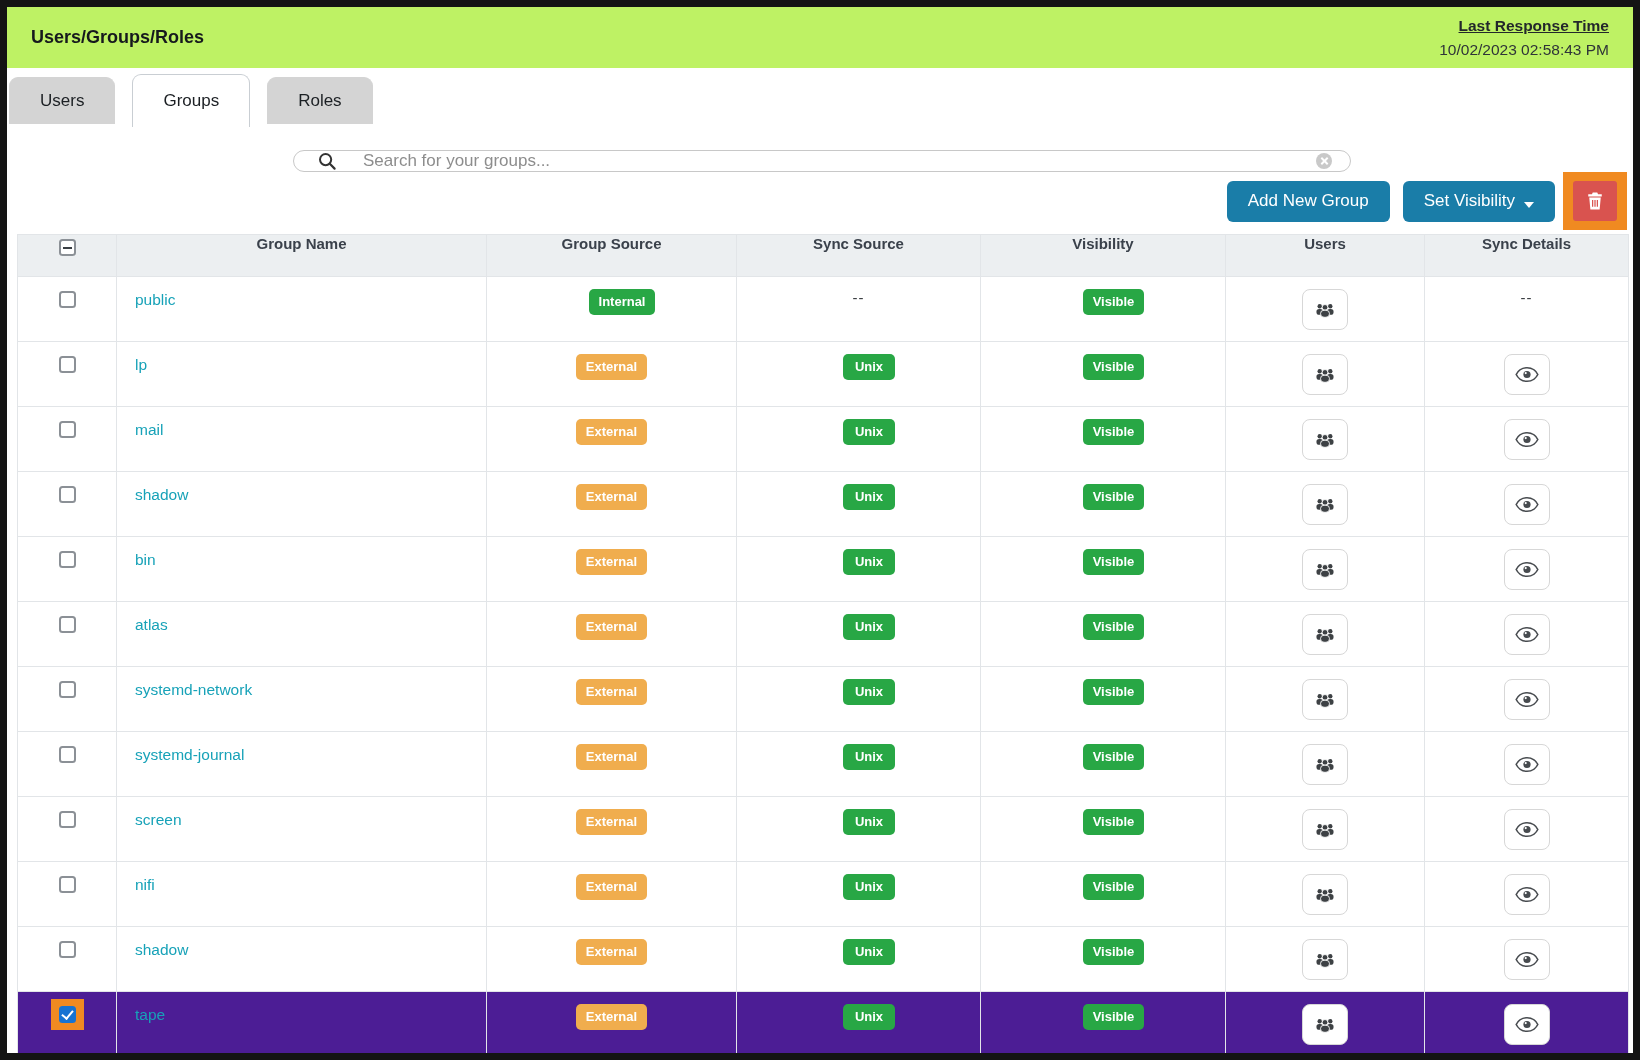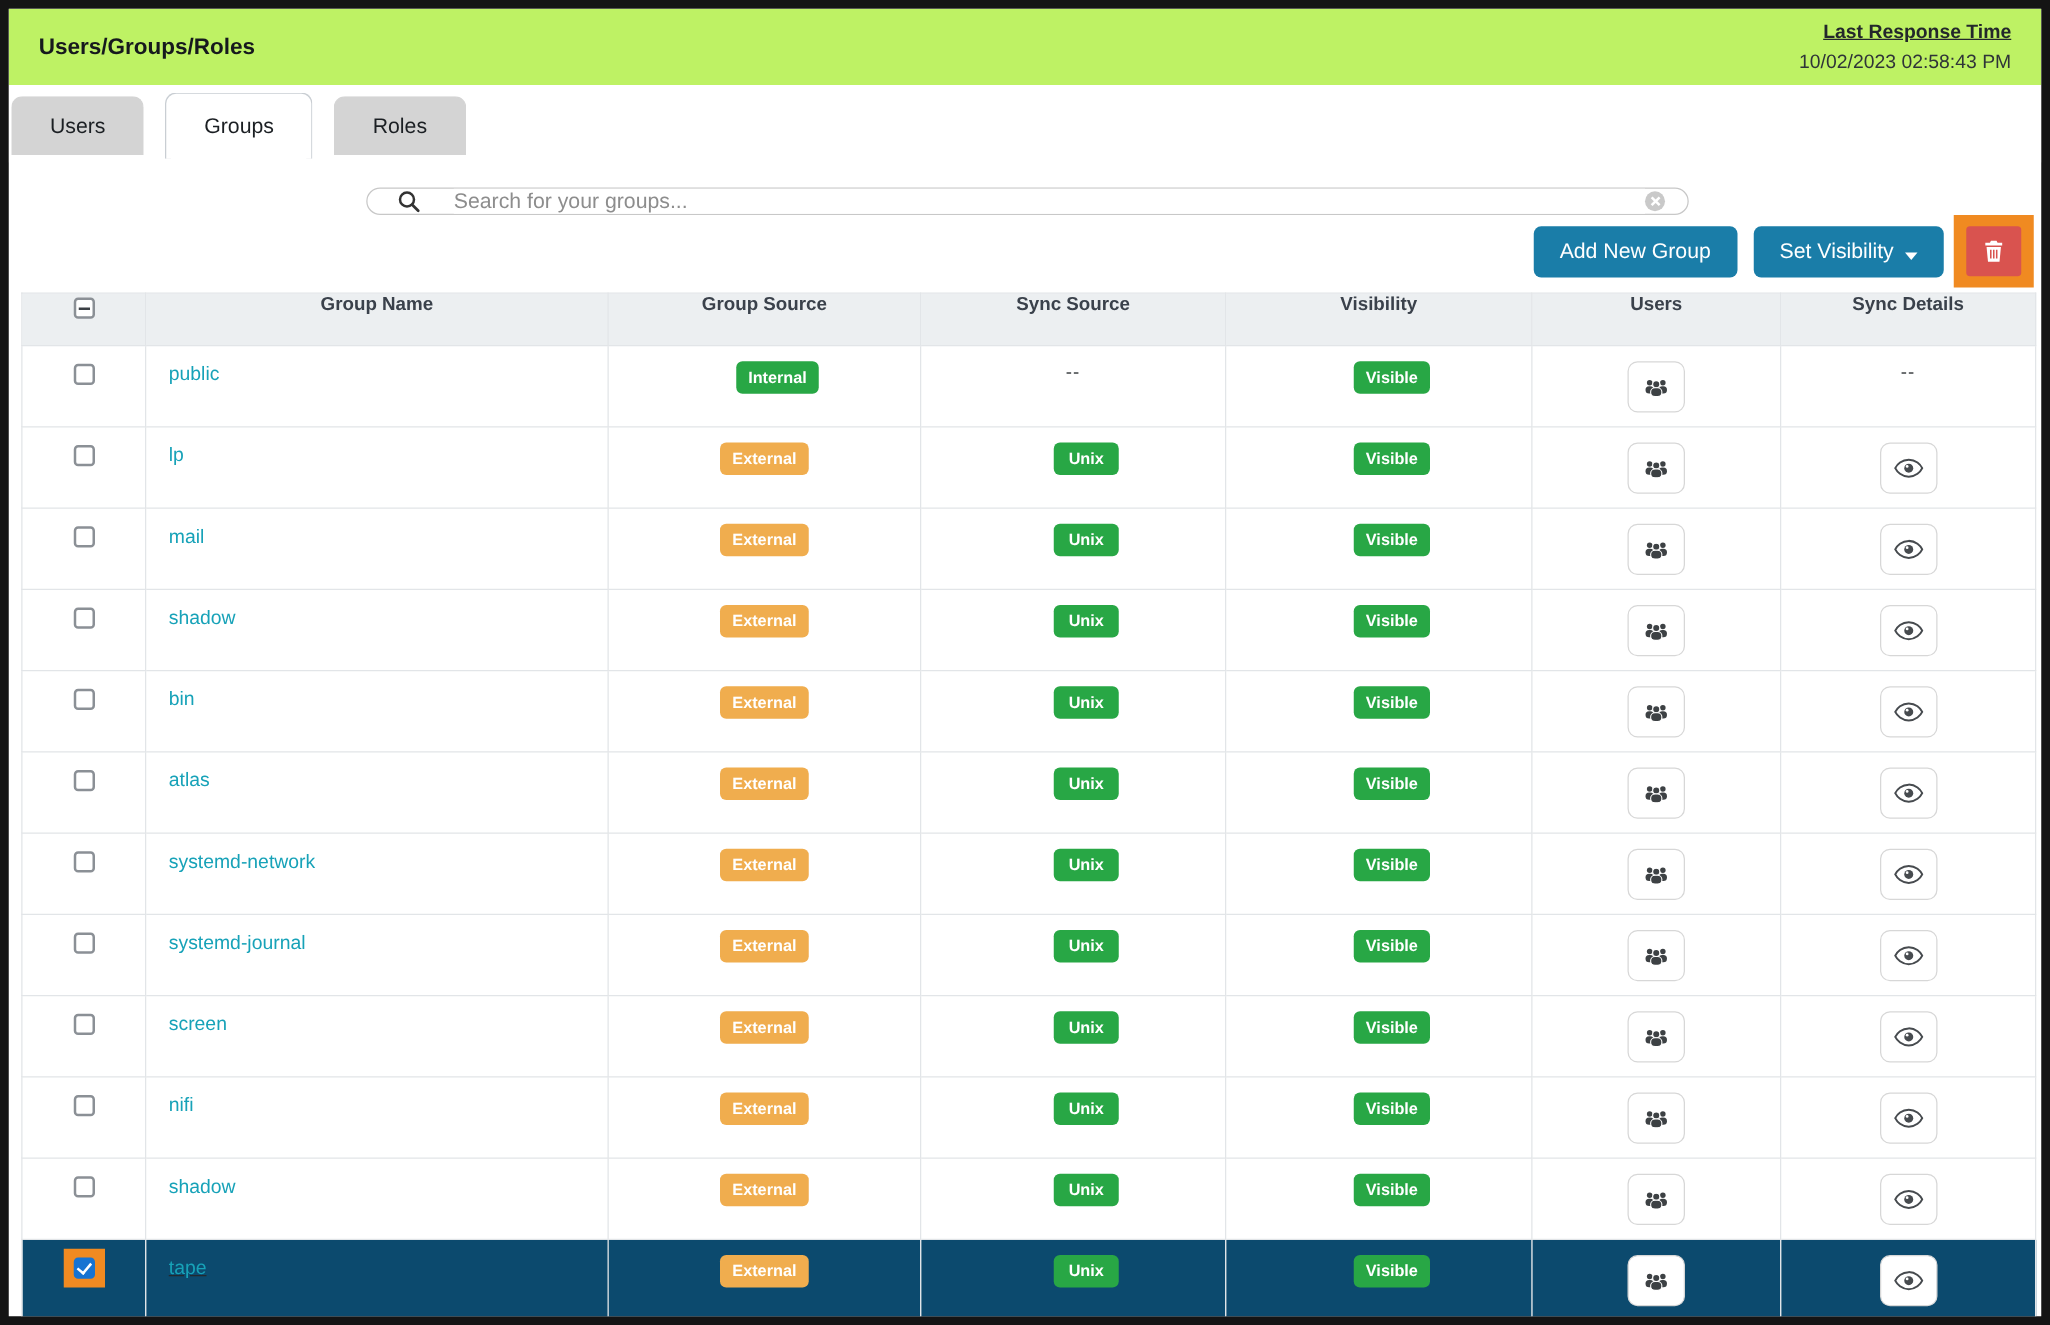--- a/index.html
+++ b/index.html
@@ -82,21 +82,21 @@
     border-collapse:collapse; table-layout:fixed;
   }
   table.groups th, table.groups td {
     border:1px solid #e2e5e8; vertical-align:top;
   }
   thead th {
     background:#eceff1; height:42px; vertical-align:middle;
     font-size:15px; font-weight:bold; color:#3a414b; text-align:center;
   }
   tbody td { height:65px; background:#fff; padding-top:12px; text-align:center; }
-  tbody tr.selected td { background:#0c4a6e;text-decoration:underline; }
+  tbody tr.selected td { background:#4c1d95; }
   td.cell-name { text-align:left; padding-left:18px; padding-top:14px; }
   td.cell-check { padding-top:7px; }
 
   a.group-link { color:#17a2b8; font-size:15.5px; text-decoration:none; cursor:pointer; }
 
   .badge {
     display:inline-block; min-width:52px; padding:5px 10px; border-radius:5px;
     color:#fff; font-weight:bold; font-size:13px; line-height:1.2;
   }
   .badge.green  { background:#28a745;margin-left:21px; }

